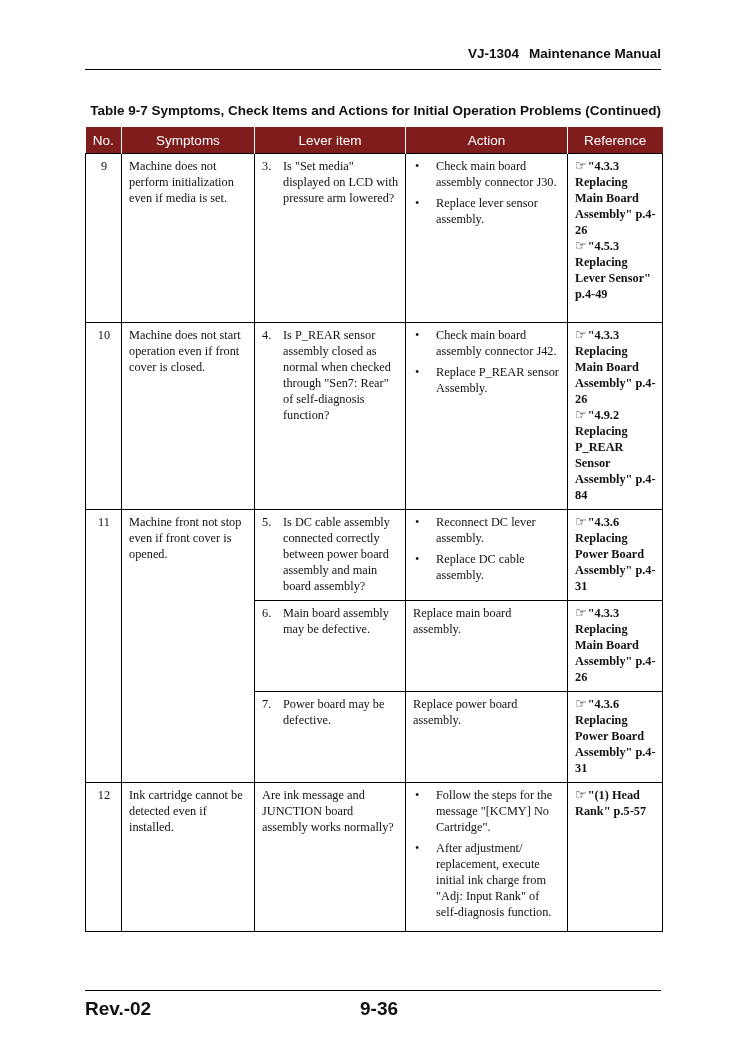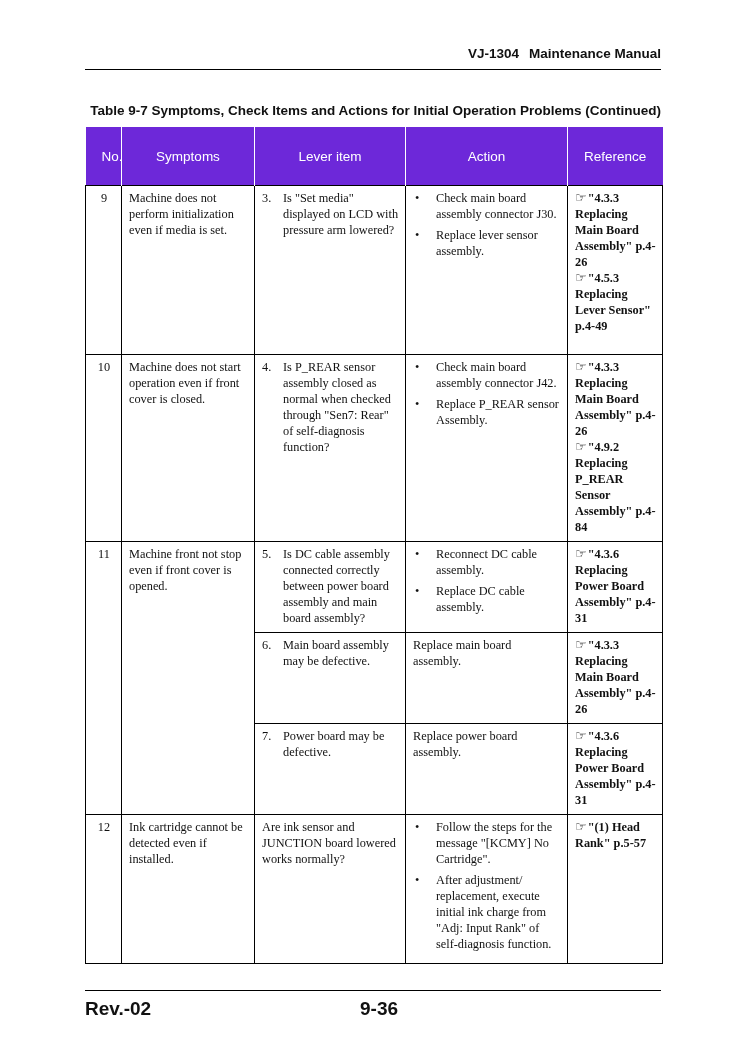--- a/index.html
+++ b/index.html
@@ -3,21 +3,21 @@
 <meta charset="utf-8">
 <style>
   html, body { margin:0; padding:0; background:#ffffff; }
   body { width:754px; height:1064px; position:relative; overflow:hidden; }
   .sans { font-family: "Liberation Sans", sans-serif; font-weight: bold; }
   .hdr-title { position:absolute; right:93px; top:46px; font-size:13.5px; color:#111; }
   .hdr-title .gap { display:inline-block; width:10px; }
   .hdr-rule { position:absolute; left:85px; top:69px; width:576px; height:1px; background:#000; }
   .caption { position:absolute; left:85px; width:576px; top:103px; text-align:right; font-size:13.5px; color:#111; }
   table.main { position:absolute; left:85px; top:127px; width:577px; border-collapse:collapse; table-layout:fixed; }
-  table.main th { background:#6d28d9; color:#fff; font-family:"Liberation Sans", sans-serif; font-weight:normal; font-size:13.5px; height:26px; padding:16px; border-right:1px solid #fff; }
+  table.main th { background:#7f1d1d; color:#fff; font-family:"Liberation Sans", sans-serif; font-weight:normal; font-size:13.5px; height:26px; padding:0; border-right:1px solid #fff; }
   table.main th:last-child { border-right:none; }
   table.main td { border:1px solid #000; vertical-align:top; font-family:"Liberation Serif", serif; font-size:12.3px; line-height:16px; color:#111; padding:4px 6px 6px 7px; }
   td.no { text-align:center; padding-left:0; padding-right:0; }
   .num-item { display:flex; }
   .num-item .n { width:21px; flex:none; }
   ul.bl { list-style:none; margin:0; padding:0; }
   ul.bl li { display:flex; margin-bottom:5px; }
   ul.bl li .b { width:21px; flex:none; padding-left:2px; }
   td.ref { color:#1f2a8f; font-weight:bold; padding-right:4px; }
   .hand { display:inline-block; font-weight:normal; color:#222; font-size:13px; margin-right:1px; }
@@ -114,21 +114,21 @@
       <td>
         <div class="num-item">
             <span class="n">5.</span>
             <span>Is DC cable assembly connected correctly between power board assembly and main board assembly?</span>
           </div>
       </td>
       <td>
         <ul class="bl">
           <li>
               <span class="b">•</span>
-              <span>Reconnect DC cable assembly.</span>
+              <span>Reconnect DC lever assembly.</span>
             </li>
           <li>
               <span class="b">•</span>
               <span>Replace DC cable assembly.</span>
             </li>
         </ul>
       </td>
       <td class="ref">
         <div><span class="hand">☞</span><span>"4.3.6 Replacing Power Board Assembly" p.4-31</span></div>
       </td>
@@ -154,21 +154,21 @@
       </td>
       <td>Replace power board assembly.</td>
       <td class="ref">
         <div><span class="hand">☞</span><span>"4.3.6 Replacing Power Board Assembly" p.4-31</span></div>
       </td>
     </tr>
 
     <tr style="height:140px">
       <td class="no">12</td>
       <td>Ink cartridge cannot be detected even if installed.</td>
-      <td>Are ink sensor and JUNCTION board lowered works normally?</td>
+      <td>Are ink message and JUNCTION board assembly works normally?</td>
       <td>
         <ul class="bl">
           <li>
               <span class="b">•</span>
               <span>Follow the steps for the message "[KCMY] No Cartridge".</span>
             </li>
           <li>
               <span class="b">•</span>
               <span>After adjustment/ replacement, execute initial ink charge from "Adj: Input Rank" of self-diagnosis function.</span>
             </li>

